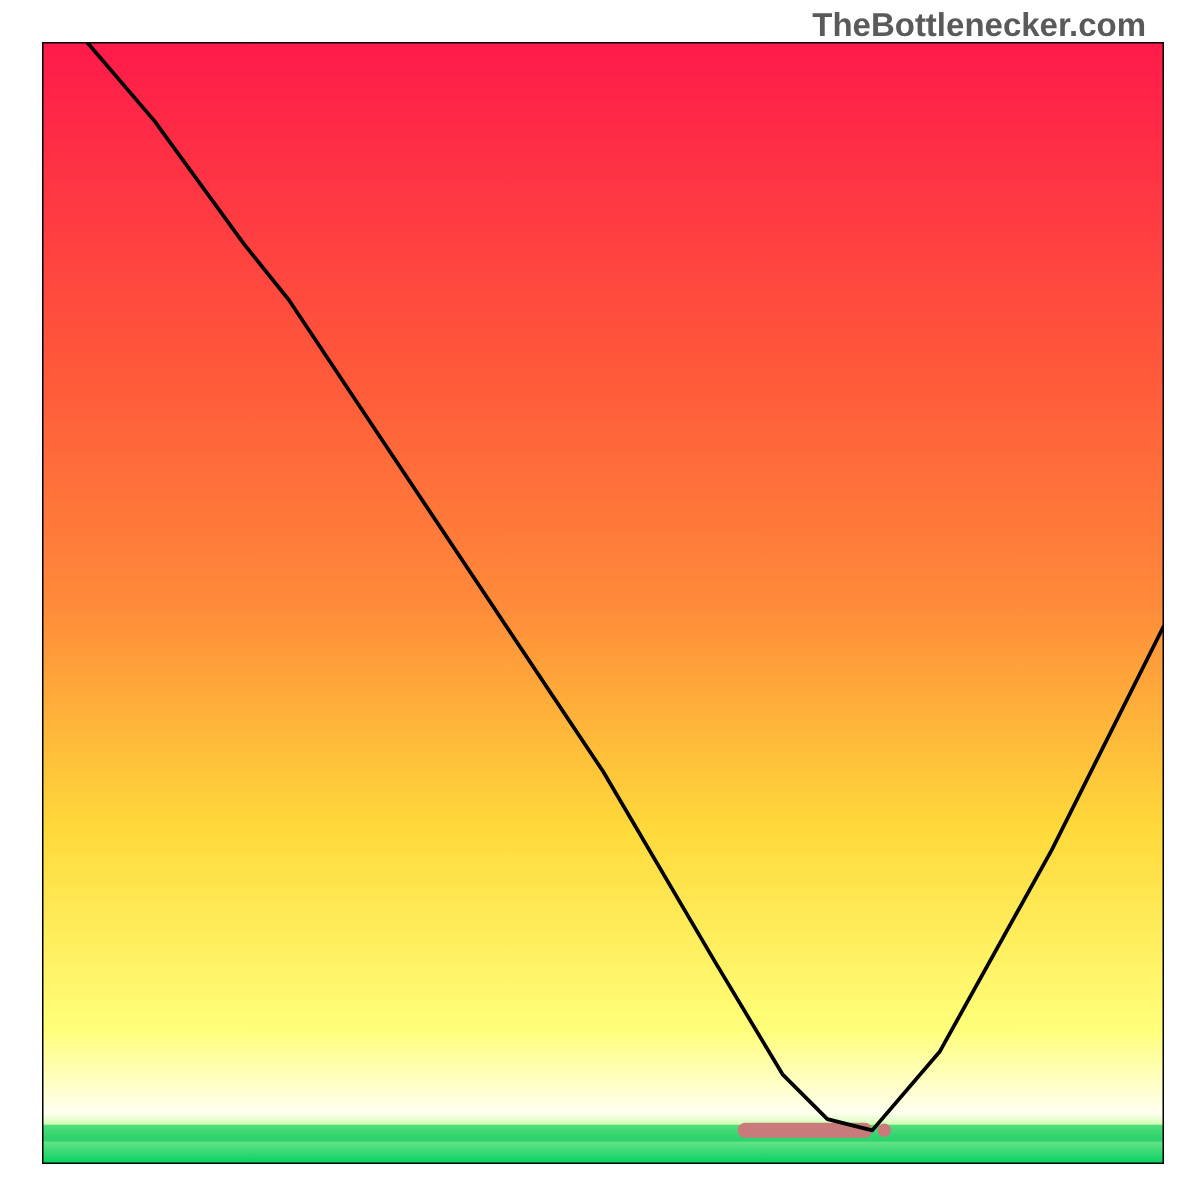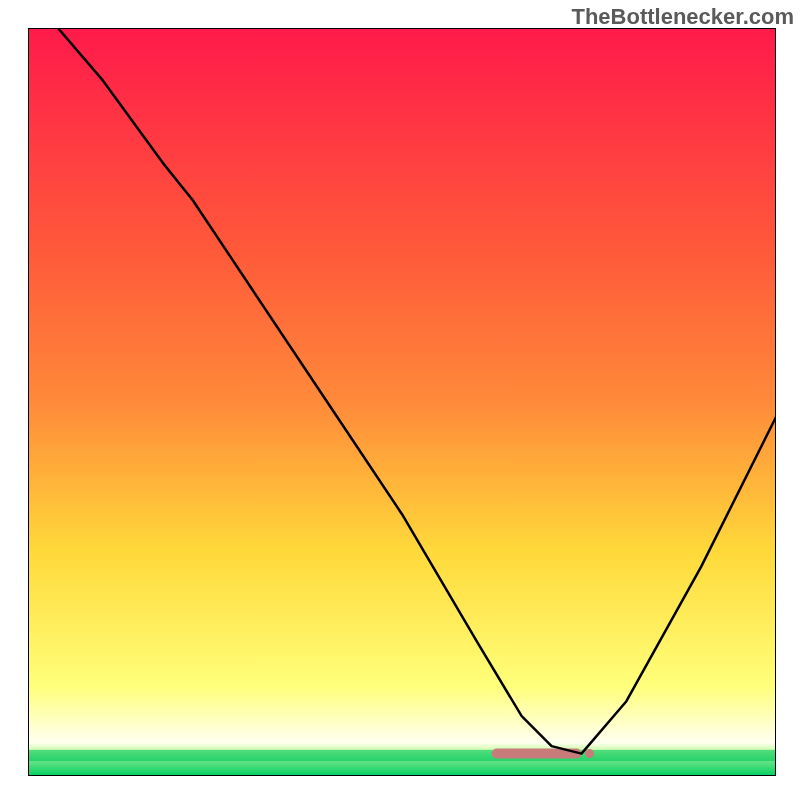--- a/index.html
+++ b/index.html
@@ -11,21 +11,21 @@
     font-family: Arial, sans-serif;
   }
   .container {
     position: relative;
     width: 800px;
     height: 800px;
   }
   .watermark {
     position: absolute;
     top: 4px;
-    right: 6px;
+    right: 36px;
     font-size: 22px;
     font-weight: bold;
     color: #5a5a5a;
     z-index: 10;
   }
   .plot-area {
     position: absolute;
     left: 28px;
     top: 28px;
     width: 748px;

